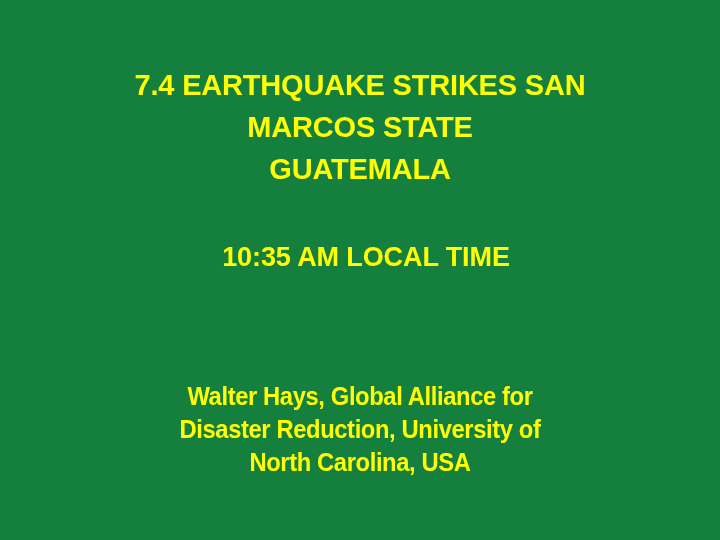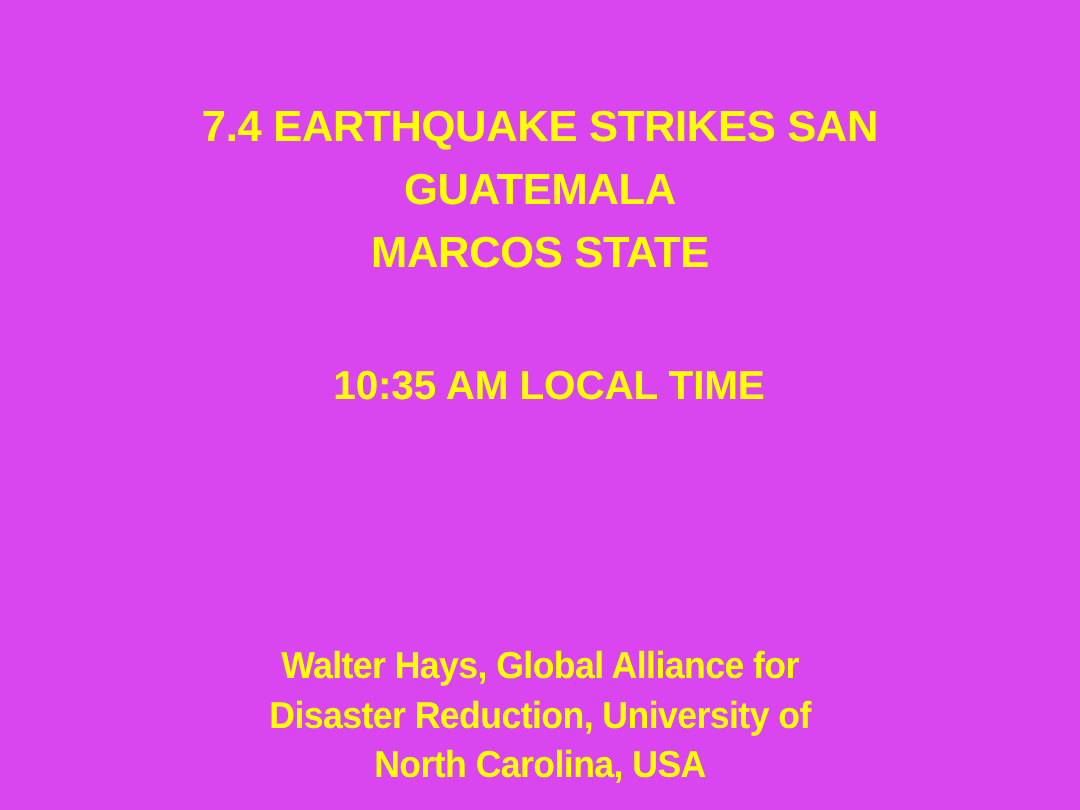--- a/index.html
+++ b/index.html
@@ -9,21 +9,21 @@
   body {
     width: 720px;
     height: 540px;
     overflow: hidden;
     font-family: "Liberation Sans", sans-serif;
   }
   #slide {
     position: relative;
     width: 720px;
     height: 540px;
-    background: #d946ef;
+    background: #15803d;
     box-sizing: border-box;
     overflow: hidden;
   }
   .block {
     position: absolute;
     left: 0;
     width: 720px;
     text-align: center;
   }
   .line {
@@ -53,41 +53,40 @@
     line-height: 38px;
     letter-spacing: -0.1px;
     padding-left: 12px;
   }
   .time-line  { color: #FFFF00; }
   .date-line  { color: #FFFFFF; }
 
   
   #author-block {
     top: 380px;
-    margin-top: 48px;
   }
   #author-block .line {
     color: #FFFF00;
     font-size: 25px;
     font-weight: bold;
     line-height: 33px;
     letter-spacing: -0.4px;
     transform: scaleX(0.95);
     transform-origin: center center;
   }
 </style>
 </head>
 <body>
 
 <div id="slide">
 
   <div class="block" id="title-block">
     <span class="line">7.4 EARTHQUAKE STRIKES SAN</span>
+    <span class="line">MARCOS STATE</span>
     <span class="line">GUATEMALA</span>
-    <span class="line">MARCOS STATE</span>
   </div>
 
   <div class="block" id="datetime-block">
     <span class="line time-line">10:35 AM LOCAL TIME</span>
   </div>
 
   <div class="block" id="author-block">
     <span class="line">Walter Hays, Global Alliance for</span>
     <span class="line">Disaster Reduction, University of</span>
     <span class="line">North Carolina, USA</span>

